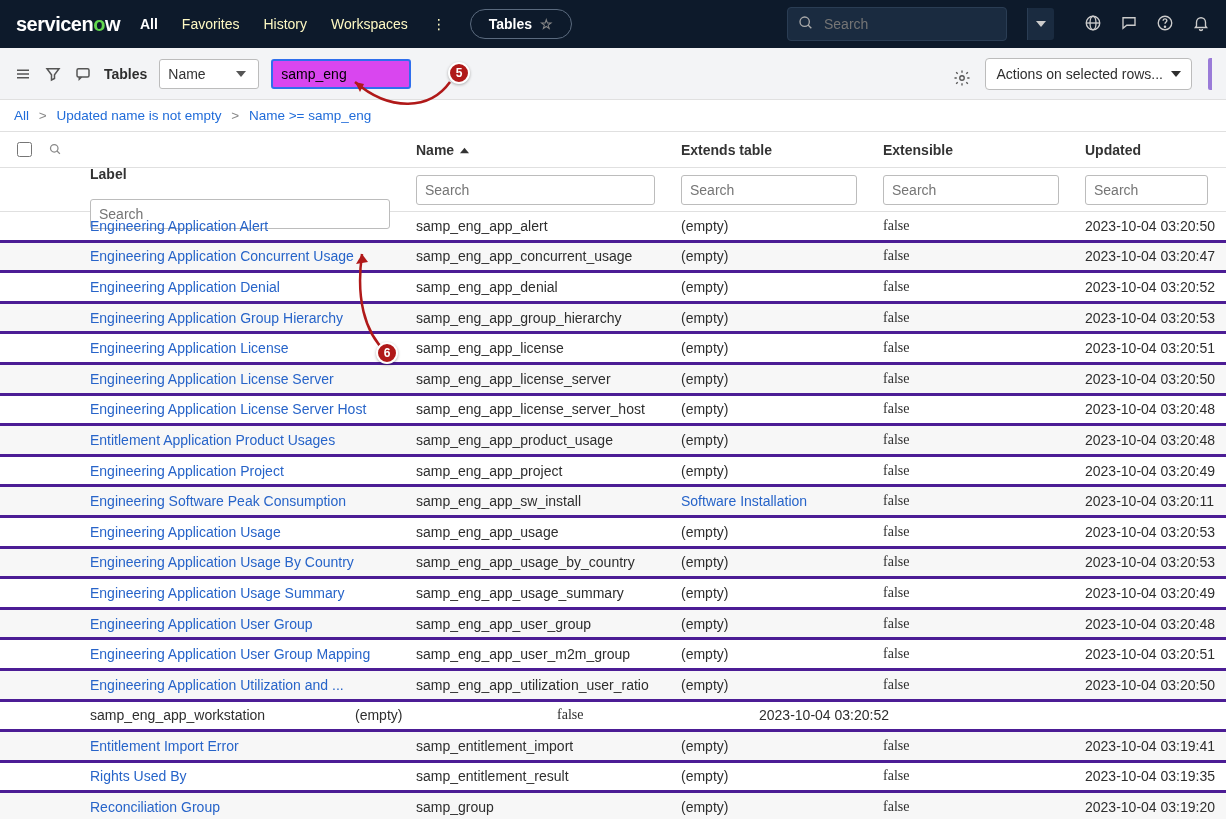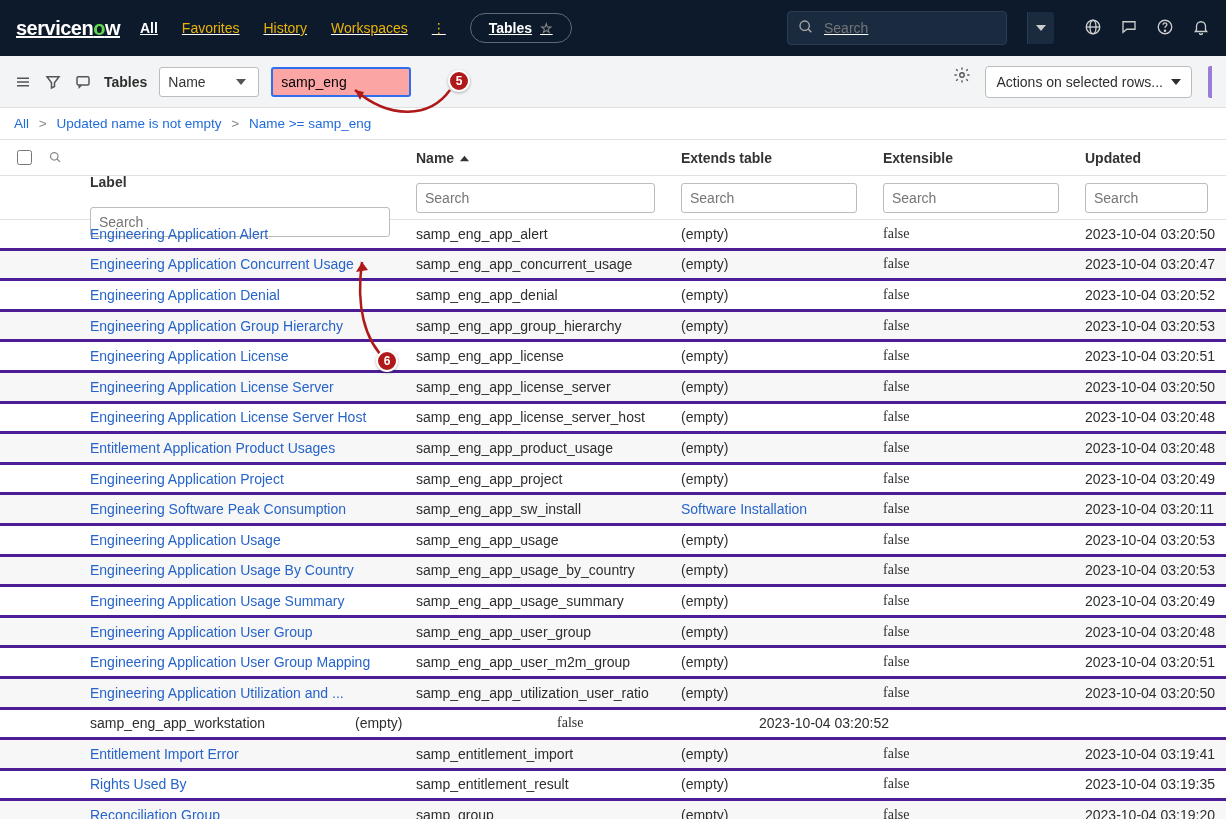--- a/index.html
+++ b/index.html
@@ -1,42 +1,42 @@
 <!DOCTYPE html>
 <html><head>
   <meta charset="utf-8">
   <style>
     * { box-sizing: border-box; margin: 0; padding: 0; }
     body { font-family: -apple-system, BlinkMacSystemFont, "Segoe UI", Arial, sans-serif; font-size: 14px; color: #2e2e2e; width: 1226px; background: #fff; }
     
     
-    .topbar { background: #0d1a2b; height: 56px; display: flex; align-items: center; padding: 0 16px; color: #fff; gap: 20px; text-decoration: underline; }
+    .topbar { background: #0d1a2b; height: 48px; display: flex; align-items: center; padding: 0 16px; color: #fff; gap: 20px; }
     .logo { font-weight: 700; font-size: 20px; letter-spacing: -0.5px; }
     .logo .o { color: #62d84e; }
     .nav-items { display: flex; gap: 24px; align-items: center; flex: 1; }
-    .nav-item { color: #eab308; cursor: pointer; }
+    .nav-item { color: #fef9c3; cursor: pointer; }
     .nav-item.active { font-weight: 600; color: #fff; }
     .pill { border: 1px solid #5a6a7e; border-radius: 20px; padding: 6px 18px; display: flex; align-items: center; gap: 8px; color: #fff; font-weight: 600; }
     .star { color: #888; }
     .search-global { display: flex; align-items: center; background: #1a2b40; border: 1px solid #2a3d54; border-radius: 4px; min-width: 220px; height: 34px; }
     .search-global-icon { padding: 0 10px; color: #aaa; }
     .search-global-input { background: transparent; border: none; color: #ccc; font-size: 14px; flex: 1; outline: none; }
     .search-global-dd { background: #1a2b40; border-left: 1px solid #2a3d54; padding: 0 8px; color: #ccc; height: 32px; display: flex; align-items: center; border-top-right-radius: 3px; border-bottom-right-radius: 3px;}
     .topbar-icons { display: flex; gap: 18px; color: #ccc; margin-left: 10px; }
     .topbar-icons span svg { width: 18px; height: 18px; }
 
     
     .toolbar { background: #f3f4f6; height: 52px; display: flex; align-items: center; padding: 0 14px; gap: 12px; border-bottom: 1px solid #e0e0e0; position: relative; }
     .toolbar .sm-icon { color: #555; display: flex; }
     .toolbar .sm-icon svg { width: 18px; height: 18px; }
     .toolbar-title { font-weight: 600; color: #2e2e2e; }
     .toolbar-select { border: 1px solid #bcbcbc; border-radius: 3px; background: #fff; height: 30px; display: flex; align-items: center; padding: 0 8px; gap: 30px; color: #333; min-width: 100px; }
     .toolbar-select svg { width: 10px; height: 10px; color: #555; }
-    .toolbar-input { border: 2px solid #2f6fed; border-radius: 3px; background: #fca5a5; height: 30px; padding: 0 8px; font-size: 14px; width: 140px; outline: none; }
-    .toolbar-right { margin-left: auto; display: flex; align-items: flex-start; gap: 14px; }
+    .toolbar-input { border: 2px solid #2f6fed; border-radius: 3px; background: #d946ef; height: 30px; padding: 0 8px; font-size: 14px; width: 140px; outline: none; }
+    .toolbar-right { margin-left: auto; display: flex; align-items: flex-end; gap: 14px; }
     .gear svg { width: 18px; height: 18px; color: #555; }
     .actions-dd { border: 1px solid #bcbcbc; border-radius: 4px; background: #fff; height: 32px; padding: 0 10px; display: flex; align-items: center; gap: 8px; }
     .actions-dd svg { width: 10px; height: 10px; }
     .right-strip { width: 4px; height: 32px; background: #9a7bd8; border-radius: 2px 0 0 2px; margin-left: 2px; }
 
     
     .breadcrumb { padding: 8px 14px; border-bottom: 1px solid #e0e0e0; color: #2f6fed; font-size: 13.5px; }
     .breadcrumb .gt { color: #888; margin: 0 6px; }
     .breadcrumb .bc { color: #1f6bd9; }
 

